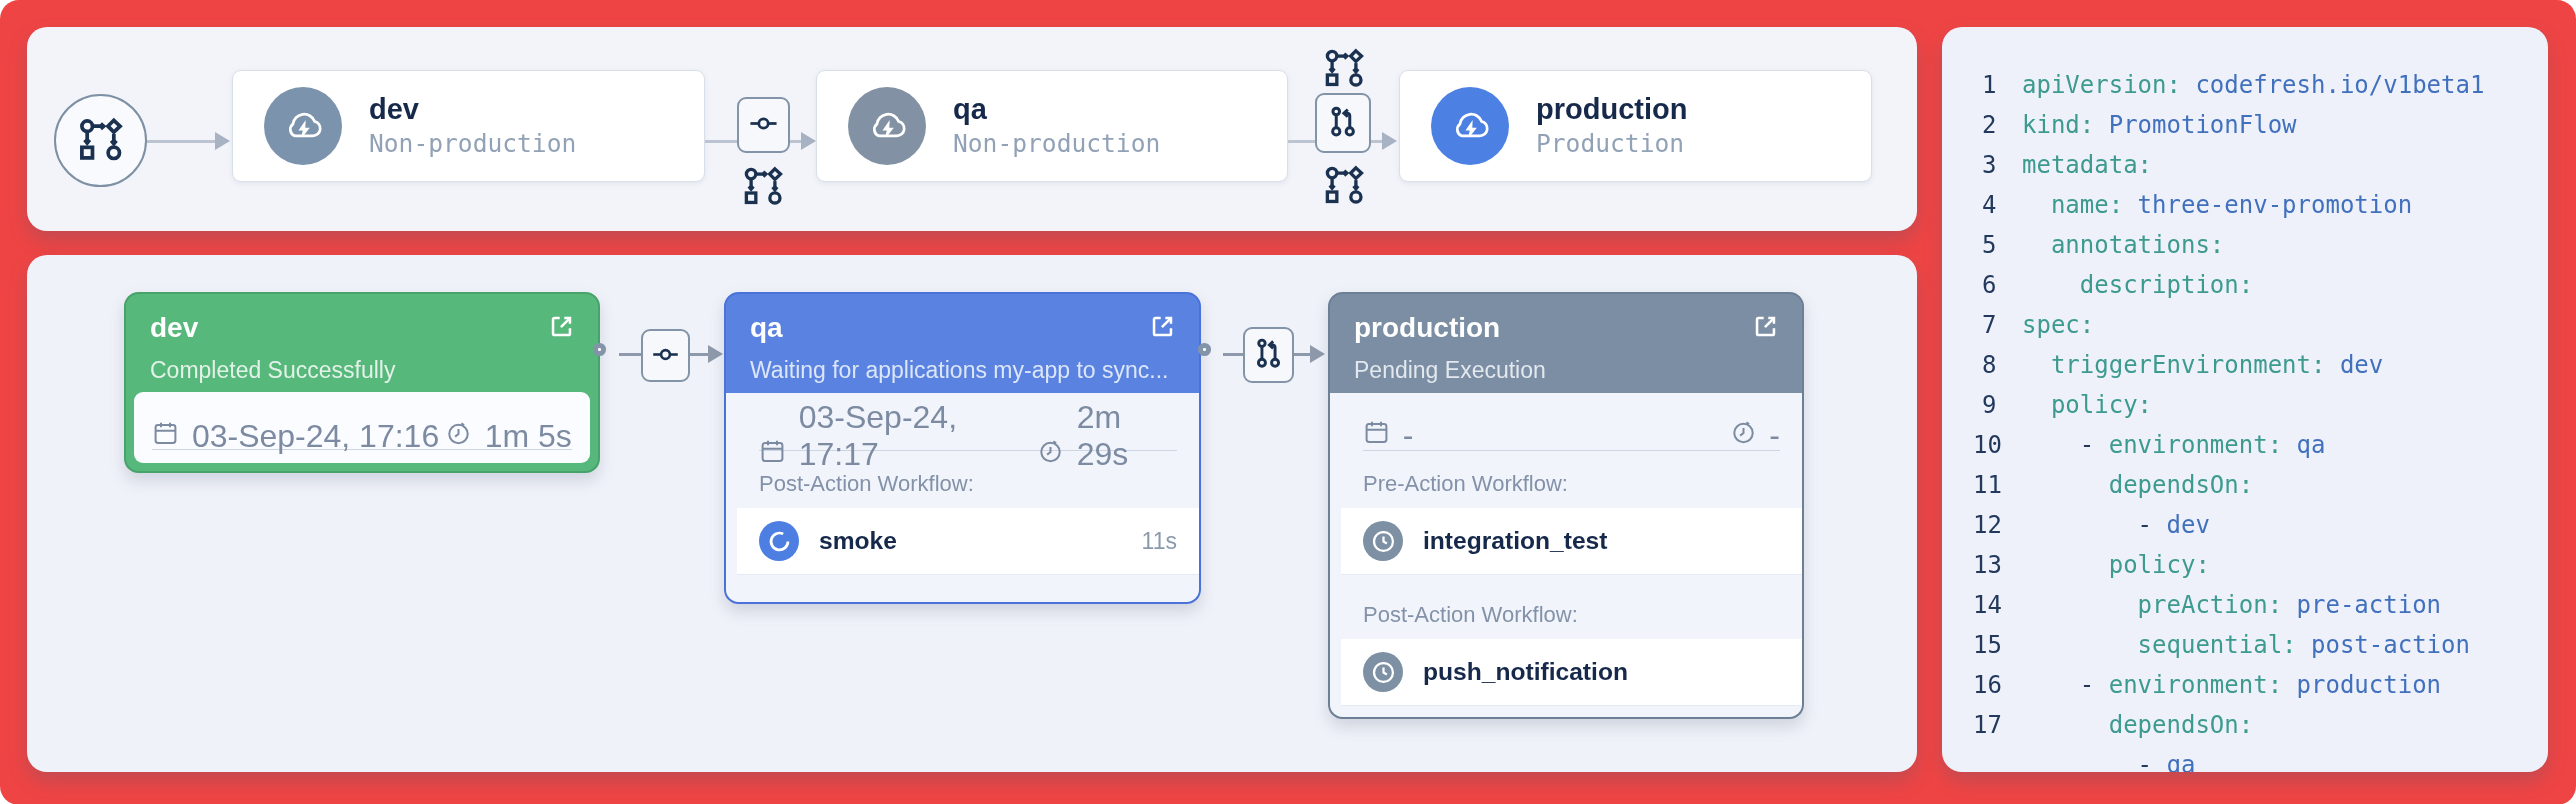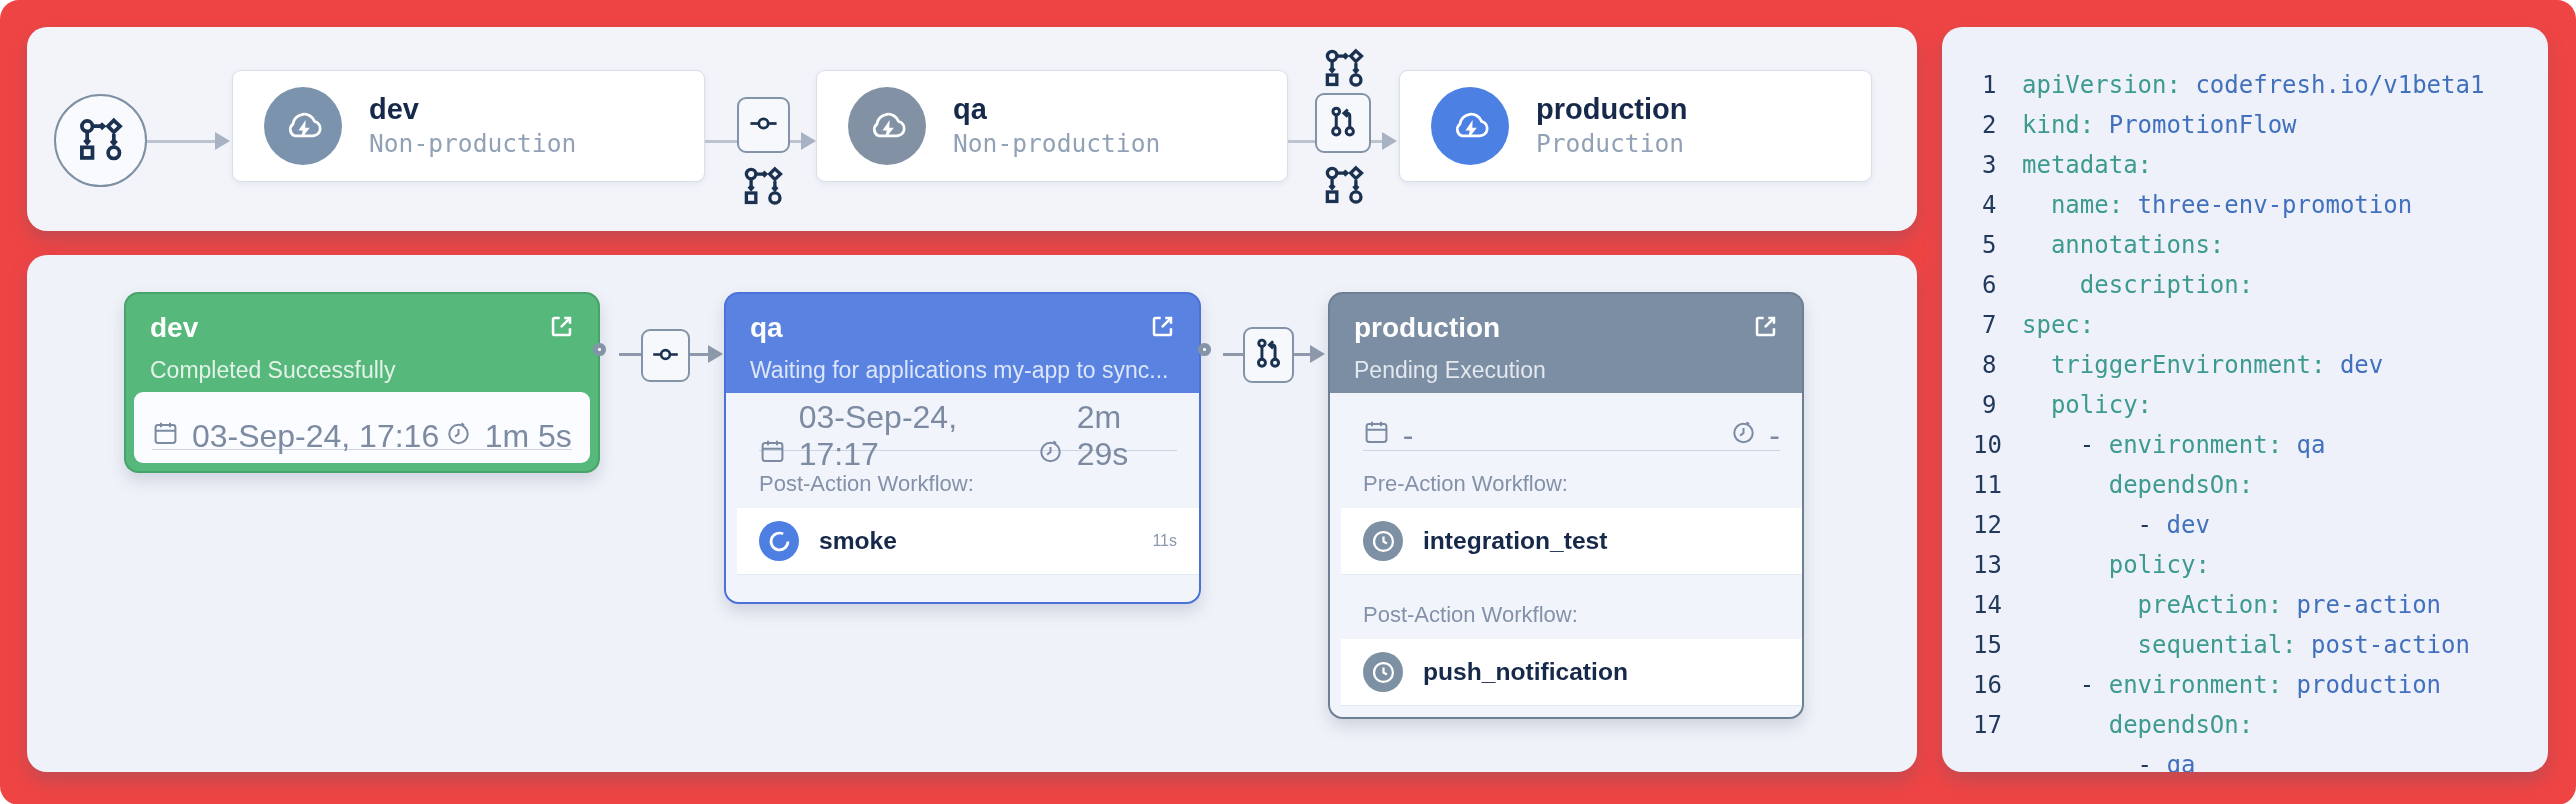--- a/index.html
+++ b/index.html
@@ -48,21 +48,21 @@
   .date-strip{margin:0 22px;height:58px;display:flex;justify-content:space-between;align-items:center;
               border-bottom:1.8px solid #cdd5e3;}
   .date-left,.date-right{display:flex;align-items:flex-end;gap:12.7px;color:#7c8ba1;font-size:32px;margin-top:28px;}
   .wf-label{margin:20px 22px 11px;font-size:22px;color:#8392a9;}
   .wf-label-2{margin-top:27px;}
   .wf-row{height:67px;background:#ffffff;display:flex;align-items:center;padding:0 22px;
           border-bottom:1.8px solid #e4e9f3;cursor:pointer;}
   .wf-badge{width:40px;height:40px;border-radius:50%;flex:none;display:flex;align-items:center;justify-content:center;}
   .badge-running{background:#4d7fe3}.badge-pending{background:#7e90a3}
   .wf-name{margin-left:20px;font-size:24.6px;font-weight:700;color:#16294a;}
-  .wf-duration{margin-left:auto;color:#8b99ad;font-size:16px;}
+  .wf-duration{margin-left:auto;color:#8b99ad;font-size:23px;}
   .ring{position:absolute;width:12.7px;height:12.7px;border:5.5px solid #8494a8;border-radius:50%;background:#ffffff;}
   .seg2{position:absolute;height:2.7px;background:#8e9aab;top:98px;}
   .arrow2{position:absolute;width:0;height:0;border-top:9px solid transparent;border-bottom:9px solid transparent;
           border-left:15.5px solid #8e9aab;top:90px;}
 
   
   .yaml-line{display:flex;line-height:40px;font-family:"DejaVu Sans Mono",monospace;font-size:24px;white-space:pre;}
   .ynum{width:49px;text-align:right;padding-right:25.5px;color:#22395c;flex:none;}
   .yk{color:#3c9a8f}.yv{color:#4170bd}.yd{color:#22395c}
 </style>

